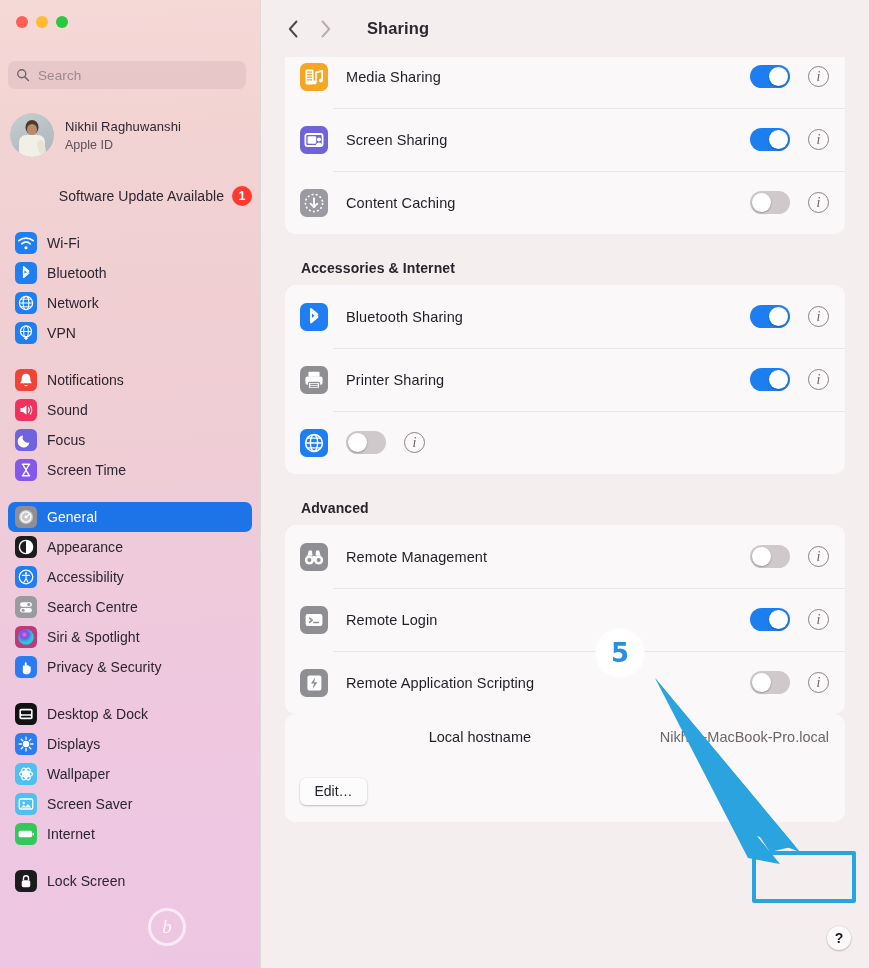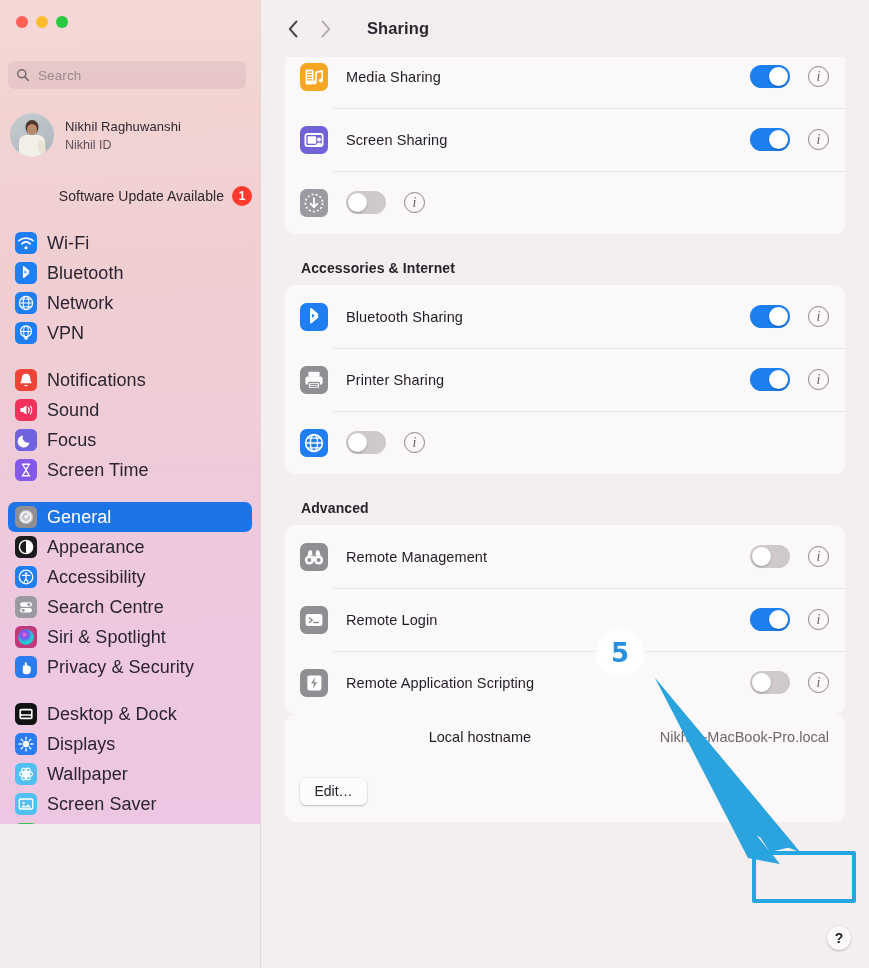--- a/index.html
+++ b/index.html
@@ -11,21 +11,21 @@
   }
   #app {
     position: relative;
     width: 869px; height: 968px;
     display: flex;
   }
 
   
   #sidebar {
     position: relative;
-    width: 260px; height: 824px;
+    width: 260px; height: 968px;
     flex: 0 0 260px;
     background: linear-gradient(178deg,
         #f5d9d7 0%,
         #f2d3d2 14%,
         #f0cfd2 30%,
         #efcdd5 46%,
         #eecadc 62%,
         #eec7e0 78%,
         #edc6e3 100%);
     overflow: hidden;
@@ -121,21 +121,21 @@
     border-radius: 7px; padding-left: 7px;
   }
   .nav-item.selected { background: #1d74e8; text-align: center; }
   .nav-item .icon {
     width: 22px; height: 22px; flex: 0 0 22px;
     border-radius: 5.5px; margin-right: 10px;
     display: flex; align-items: center; justify-content: center;
     overflow: hidden; position: relative;
   }
   .nav-item .lbl {
-    font-size: 18px; color: #2b2430; letter-spacing: .05px;
+    font-size: 14px; color: #2b2430; letter-spacing: .05px;
     white-space: nowrap;
   }
   .nav-item.selected .lbl { color: #ffffff; }
 
   #watermark {
     position: absolute; left: 148px; top: 908px;
     width: 38px; height: 38px; border-radius: 50%;
     border: 3px solid rgba(255,255,255,0.62);
     display: flex; align-items: center; justify-content: center;
     color: rgba(255,255,255,0.8); font-size: 19px;
@@ -307,21 +307,21 @@
 
     <div id="account-row">
       <div id="avatar">
         <div class="body"></div>
         <div class="arm"></div>
         <div class="head"></div>
         <div class="face"></div>
       </div>
       <div id="account-text">
         <div class="name">Nikhil Raghuwanshi</div>
-        <div class="sub">Nikhil ID</div>
+        <div class="sub">Apple ID</div>
       </div>
     </div>
 
     <div id="update-row">
       <span class="lbl">Software Update Available</span>
       <span id="update-badge">1</span>
     </div>
 
     <div id="nav-list">
         <div class="nav-group">
@@ -607,20 +607,21 @@
               <span class="info-btn">i</span>
             </div>
             <div class="row">
               <span class="ricon" style="background: rgb(154, 154, 160);">
                 <svg viewBox="0 0 28 28" width="100%" height="100%">
                   <circle cx="14" cy="14" r="8.6" fill="none" stroke="#ffffff" stroke-width="1.6" stroke-dasharray="2 2.2"></circle>
                   <line x1="14" y1="9.2" x2="14" y2="18" stroke="#ffffff" stroke-width="1.8" stroke-linecap="round"></line>
                   <polyline points="10.6,14.6 14,18.2 17.4,14.6" fill="none" stroke="#ffffff" stroke-width="1.8" stroke-linecap="round" stroke-linejoin="round"></polyline>
                 </svg>
               </span>
+              <span class="rlbl">Content Caching</span>
               <span class="toggle off">
                 <span class="knob"></span>
               </span>
               <span class="info-btn">i</span>
             </div>
           </div>
           <div class="group-title">Accessories &amp; Internet</div>
           <div class="card">
             <div class="row">
               <span class="ricon" style="background: rgb(30, 126, 242);">

